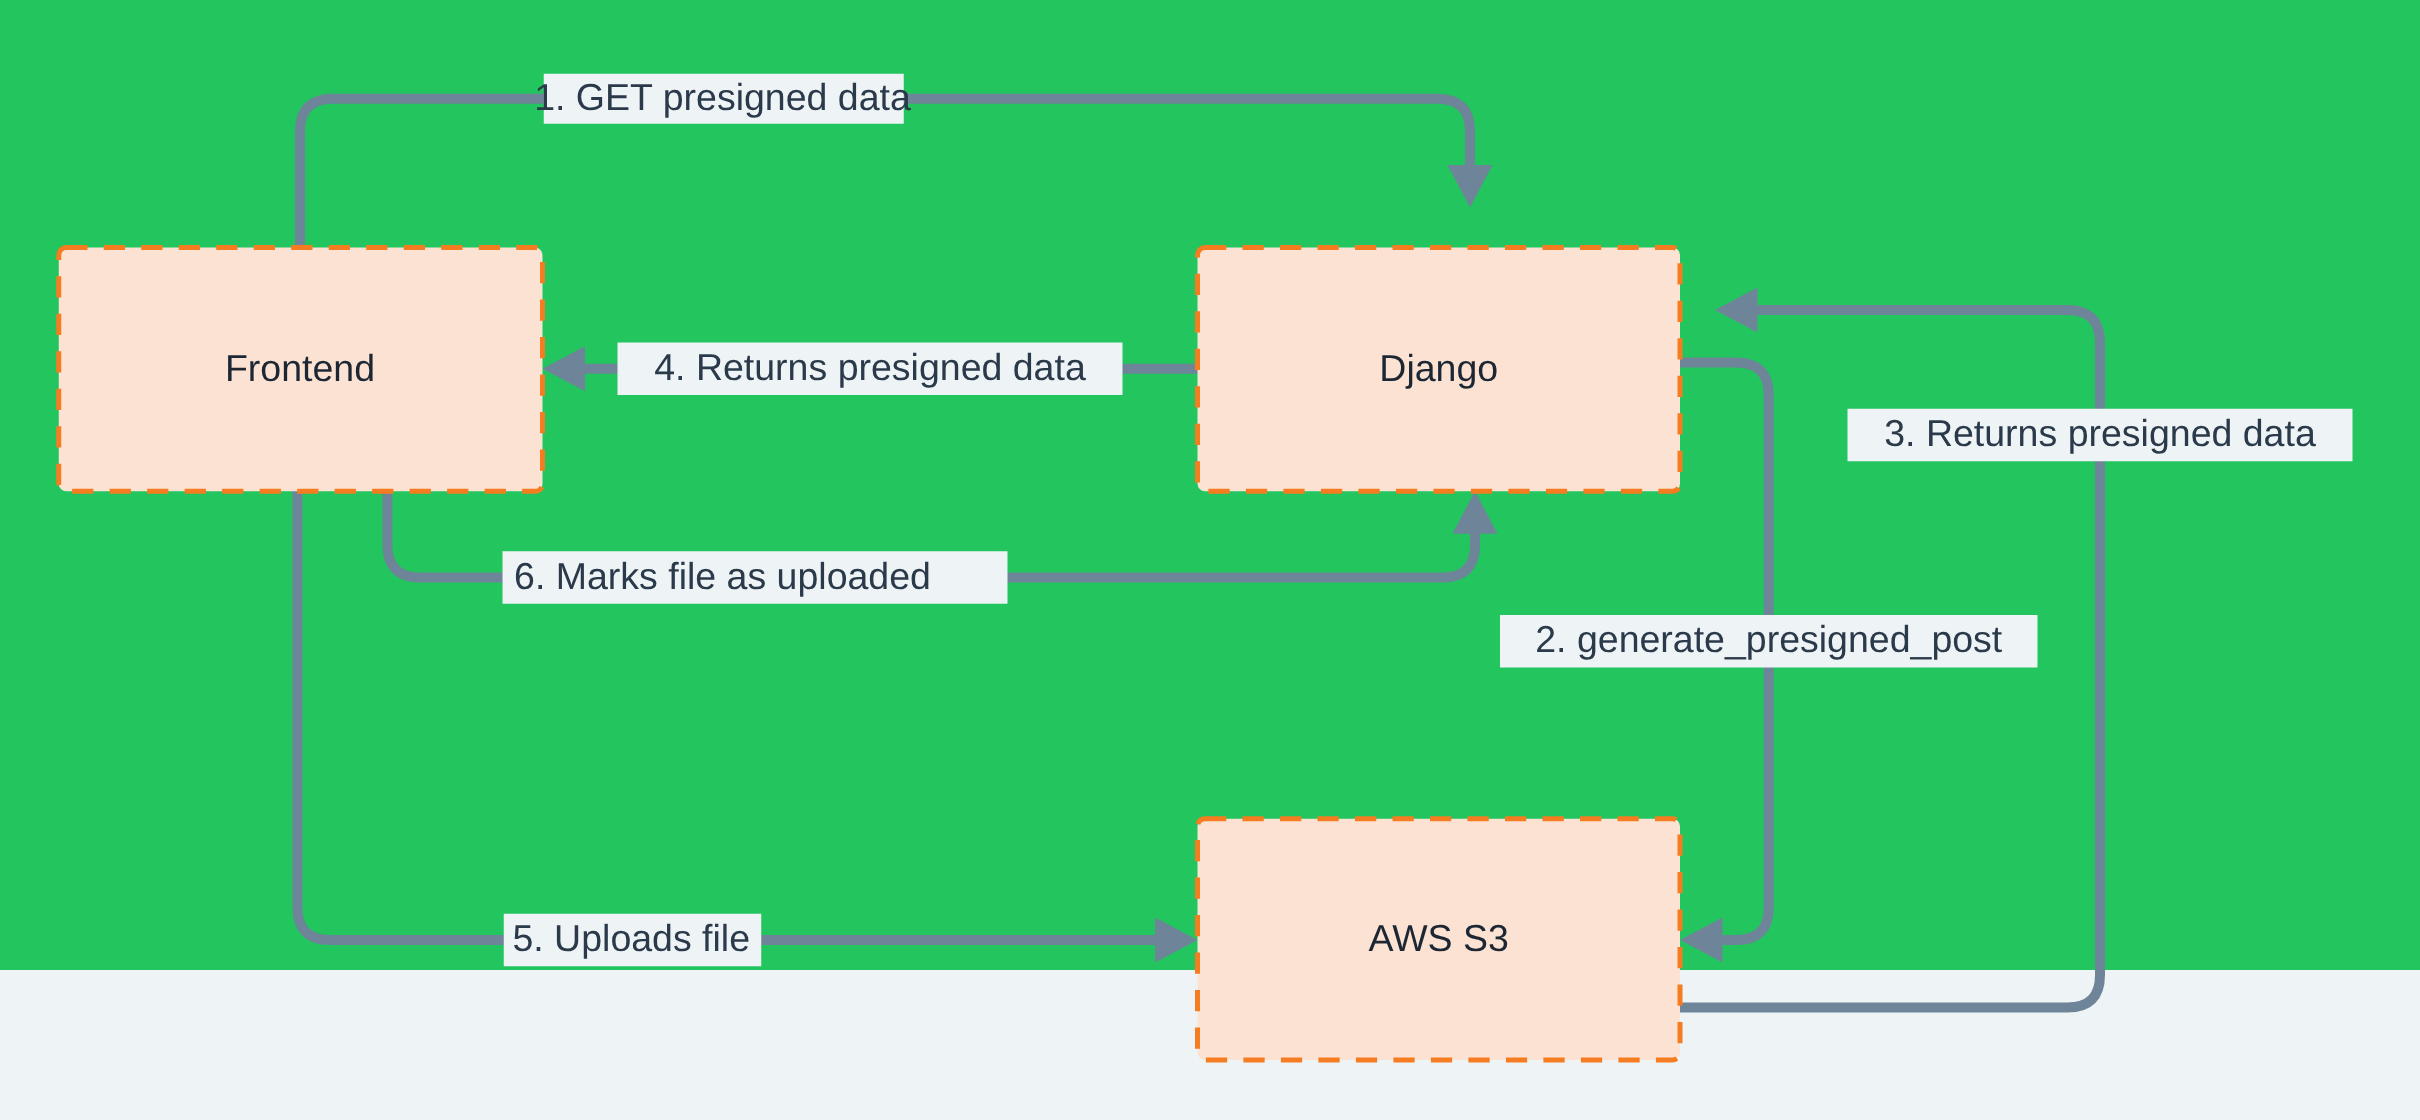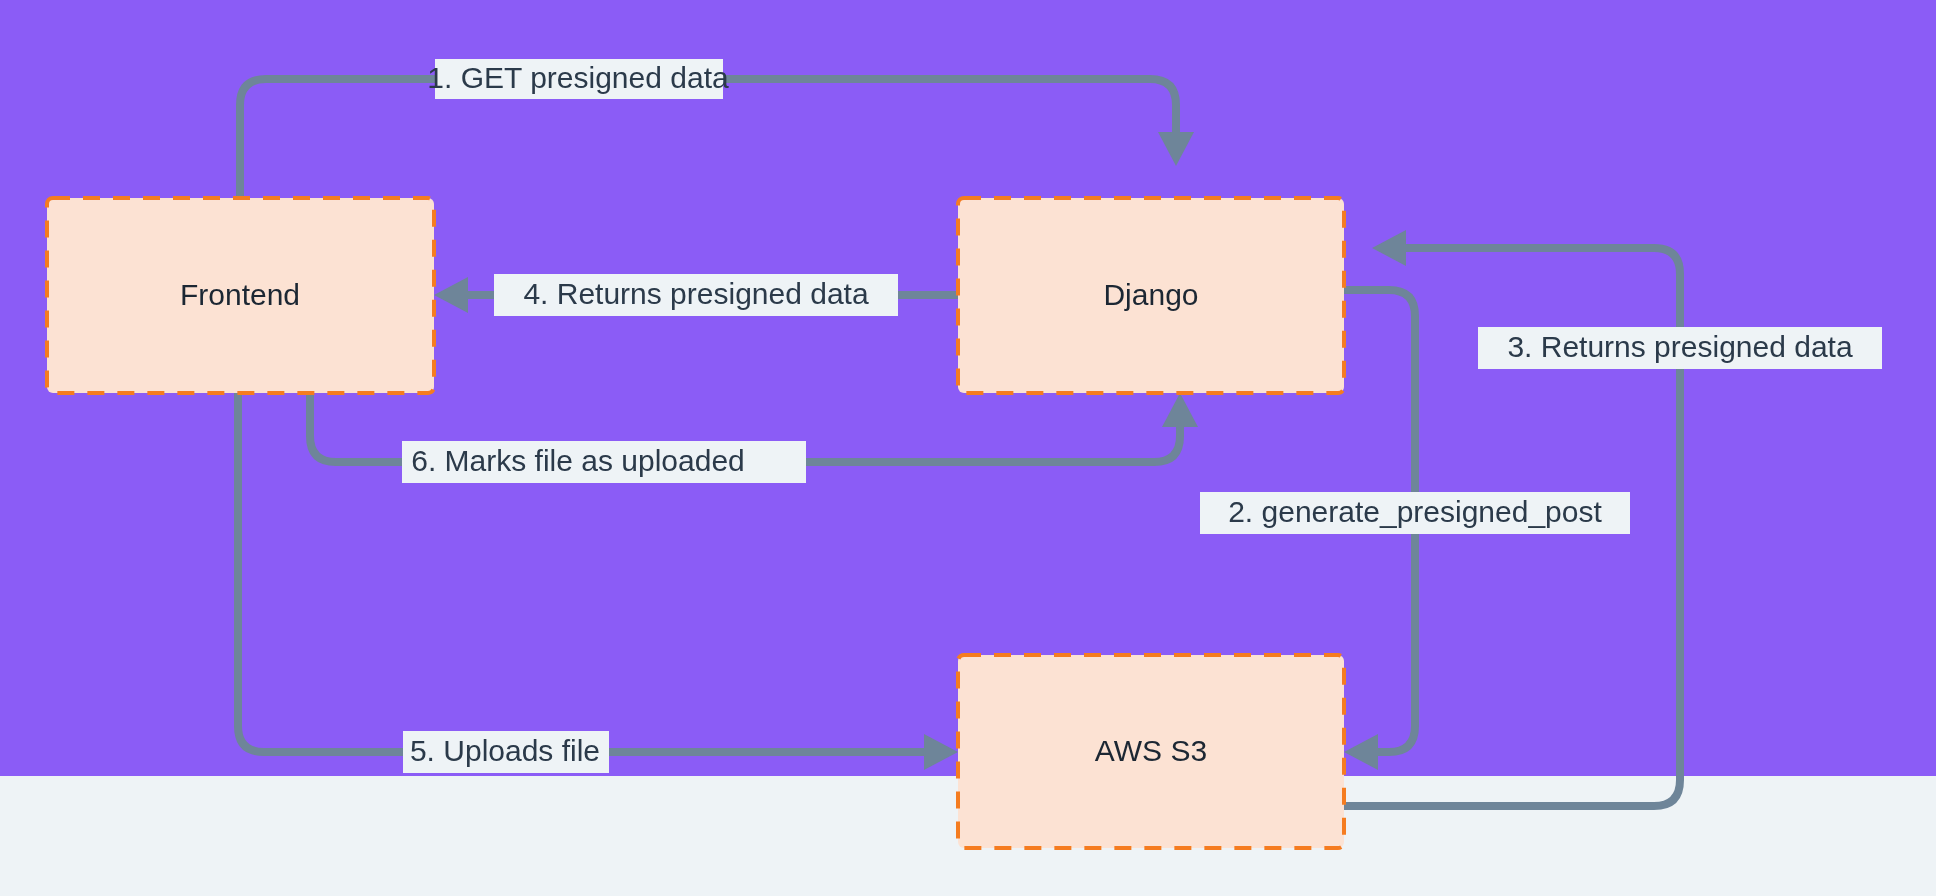--- a/index.html
+++ b/index.html
@@ -11,21 +11,21 @@
     width: 1936px;
     height: 896px;
     background: #eef3f6;
     font-family: "Liberation Sans", sans-serif;
     overflow: hidden;
   }
   #diagram-root {
     position: relative;
     width: 1936px;
     height: 776px;
-    background: #8b5cf6;
+    background: #22c55e;
   }
   svg.diagram-canvas {
     position: absolute;
     left: 0;
     top: 0;
     width: 1936px;
     height: 896px;
     display: block;
   }
   .node-rect {

